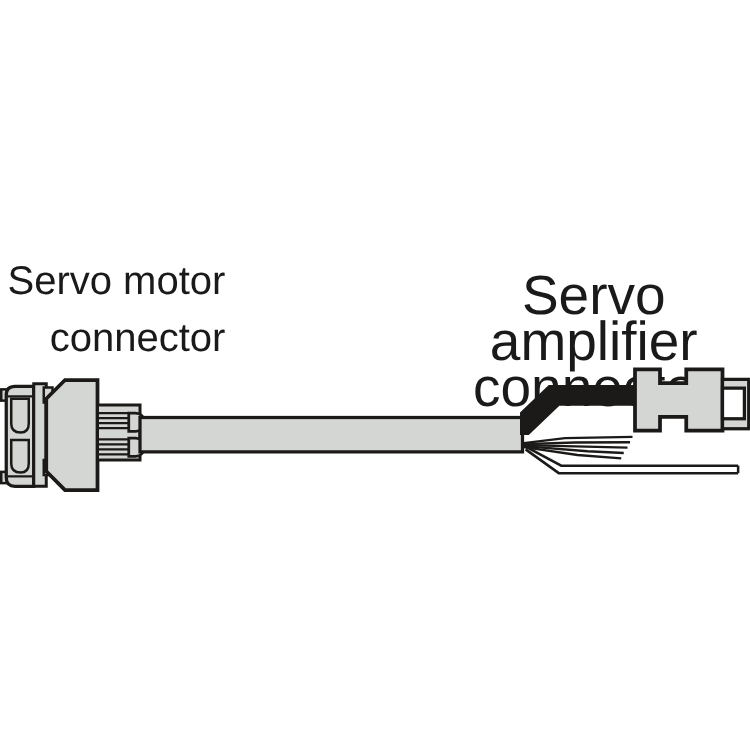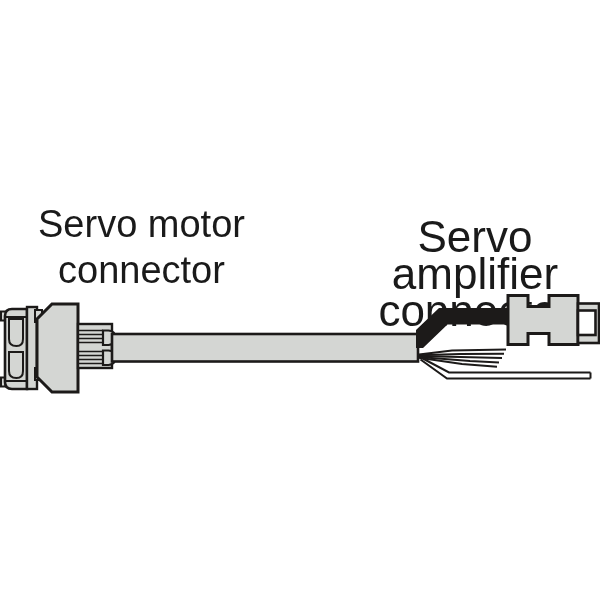--- a/index.html
+++ b/index.html
@@ -20,23 +20,22 @@
     margin:0 auto;
   }
   .label{
     position:absolute;
     color:var(--text);
     white-space:pre-line;
     font-family:"Liberation Sans", sans-serif;
   }
   .label-left{
     left:6px;top:201px;
-    font-size:38px;line-height:46px;
-    text-align:center;
-    margin-left:32px;
+    font-size:32px;line-height:46px;
+    text-align:right;
   }
   .label-right{
     left:355px;top:218px;width:240px;
     font-size:44px;line-height:37px;
     text-align:center;
   }
   svg.diagram{position:absolute;left:0;top:0;}
   .part{fill:var(--part-fill);stroke:var(--outline);}
   .detail{fill:none;stroke:var(--outline);}
   .blackpart{fill:var(--wire);stroke:none;}

